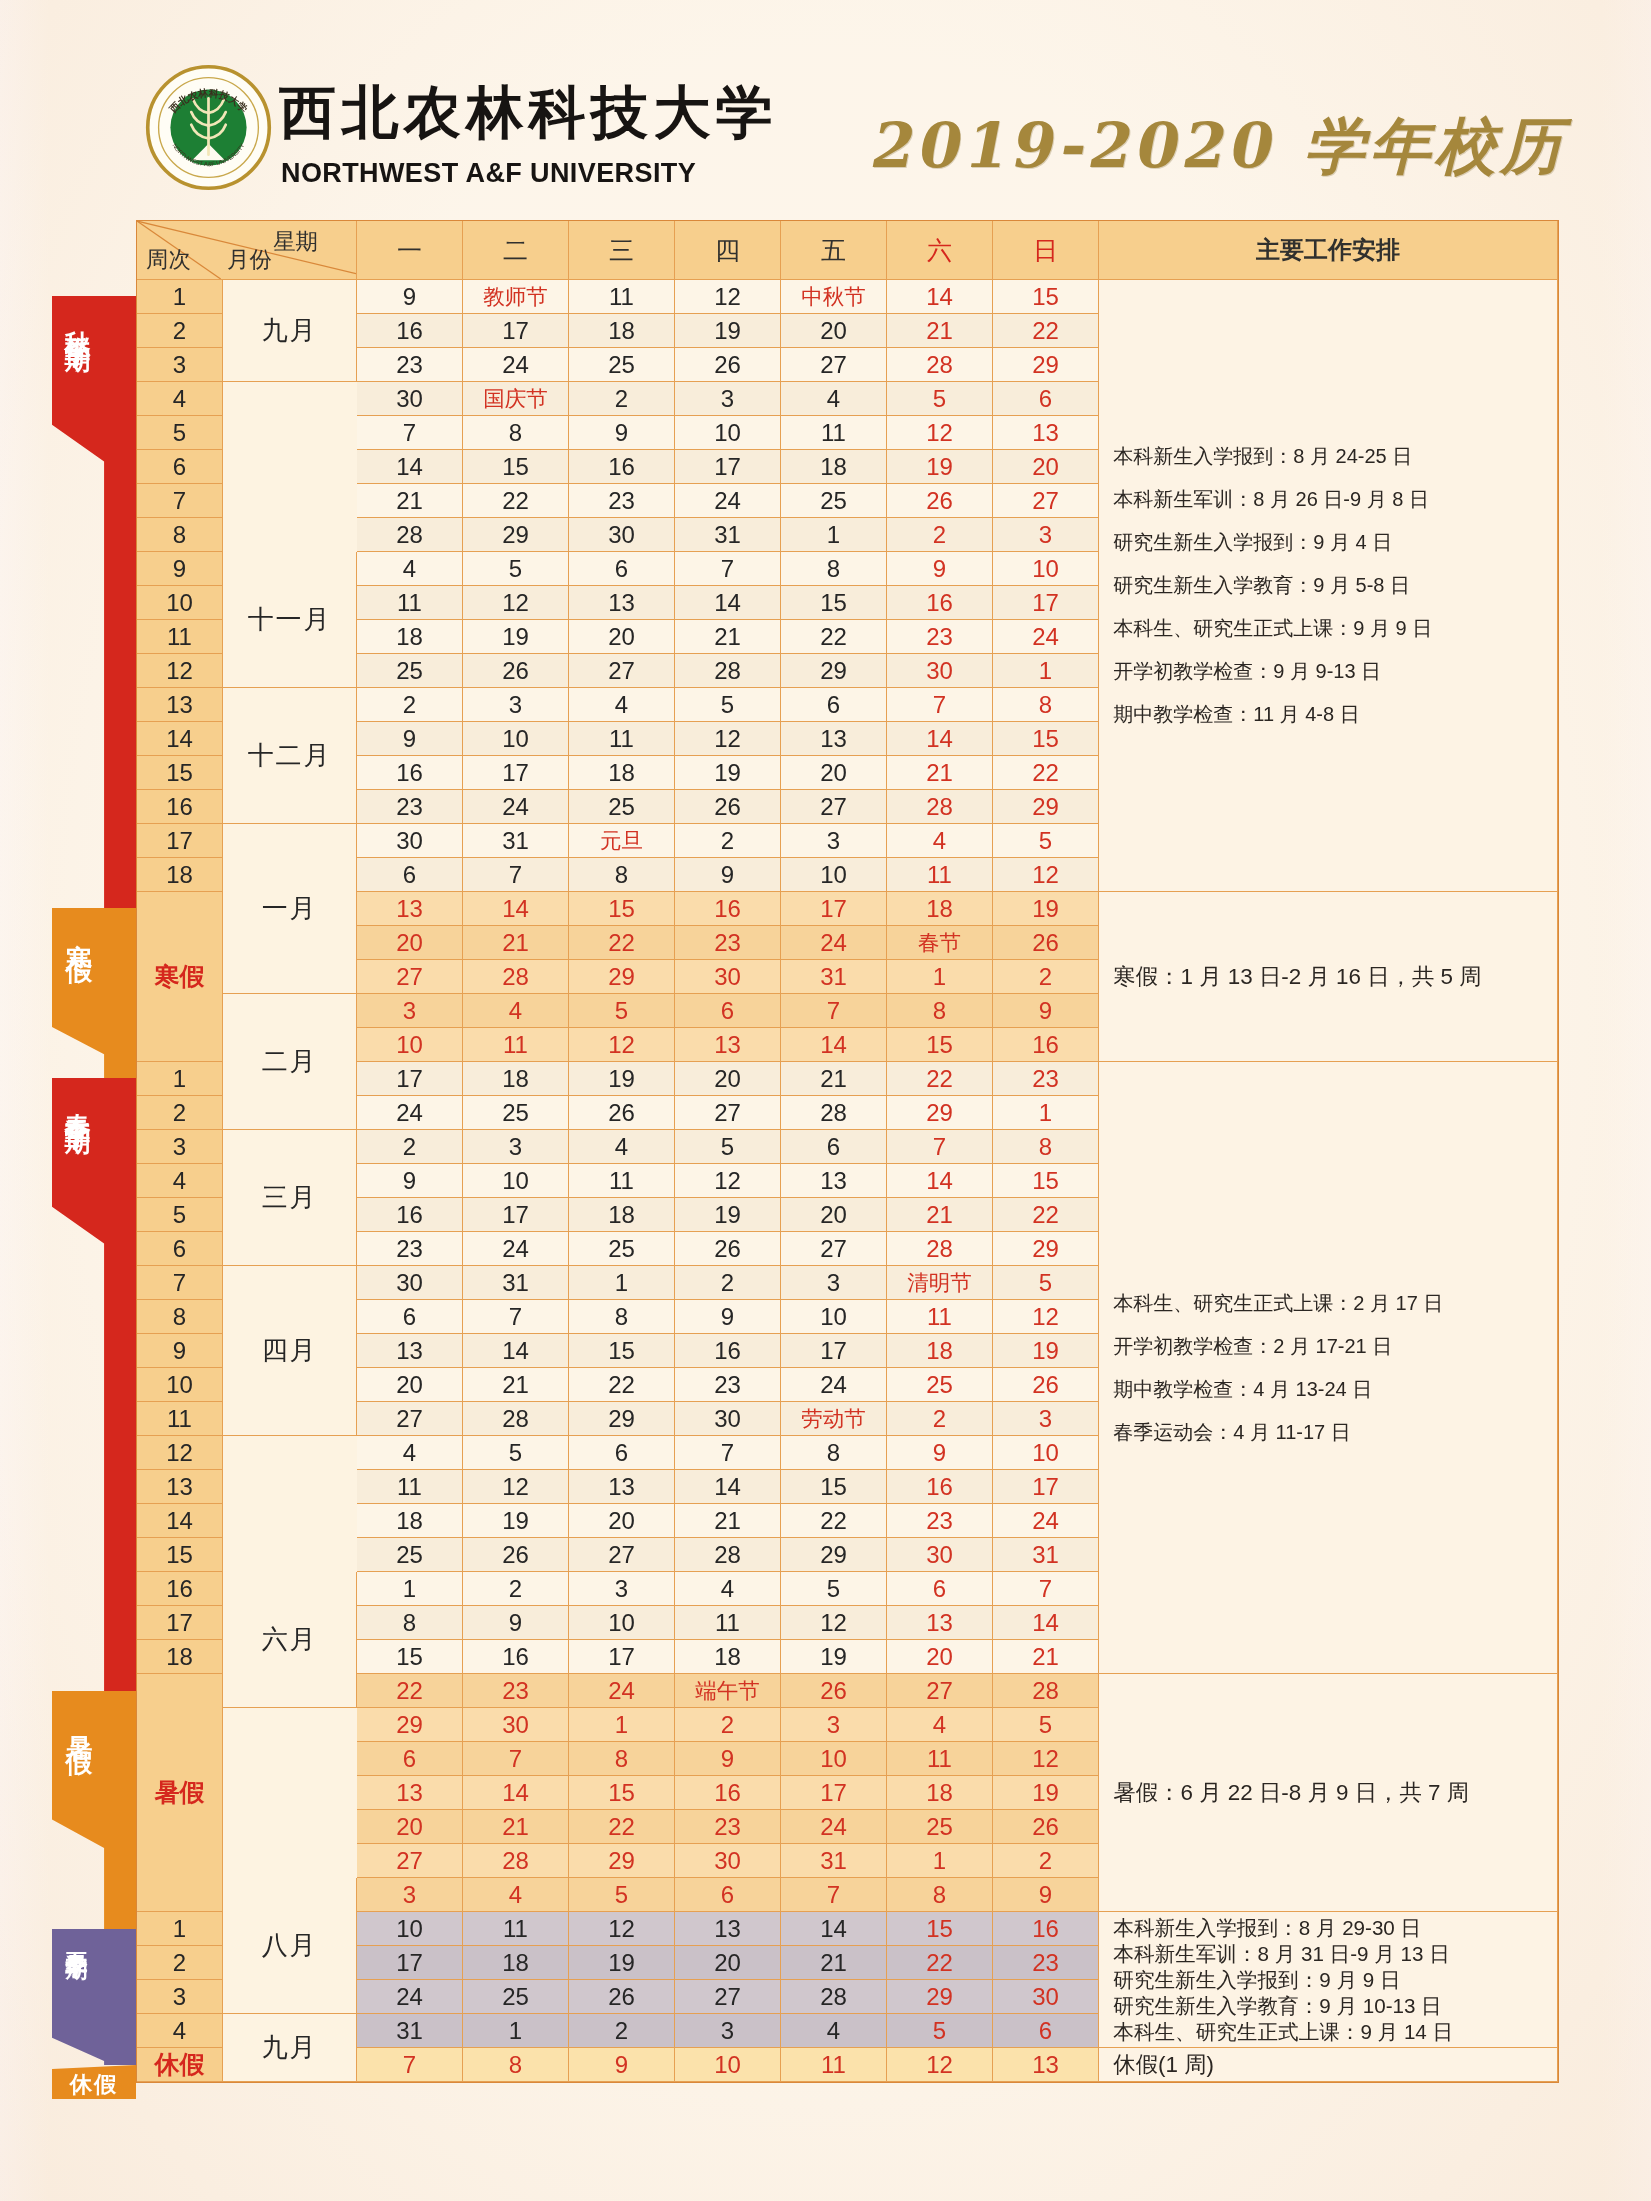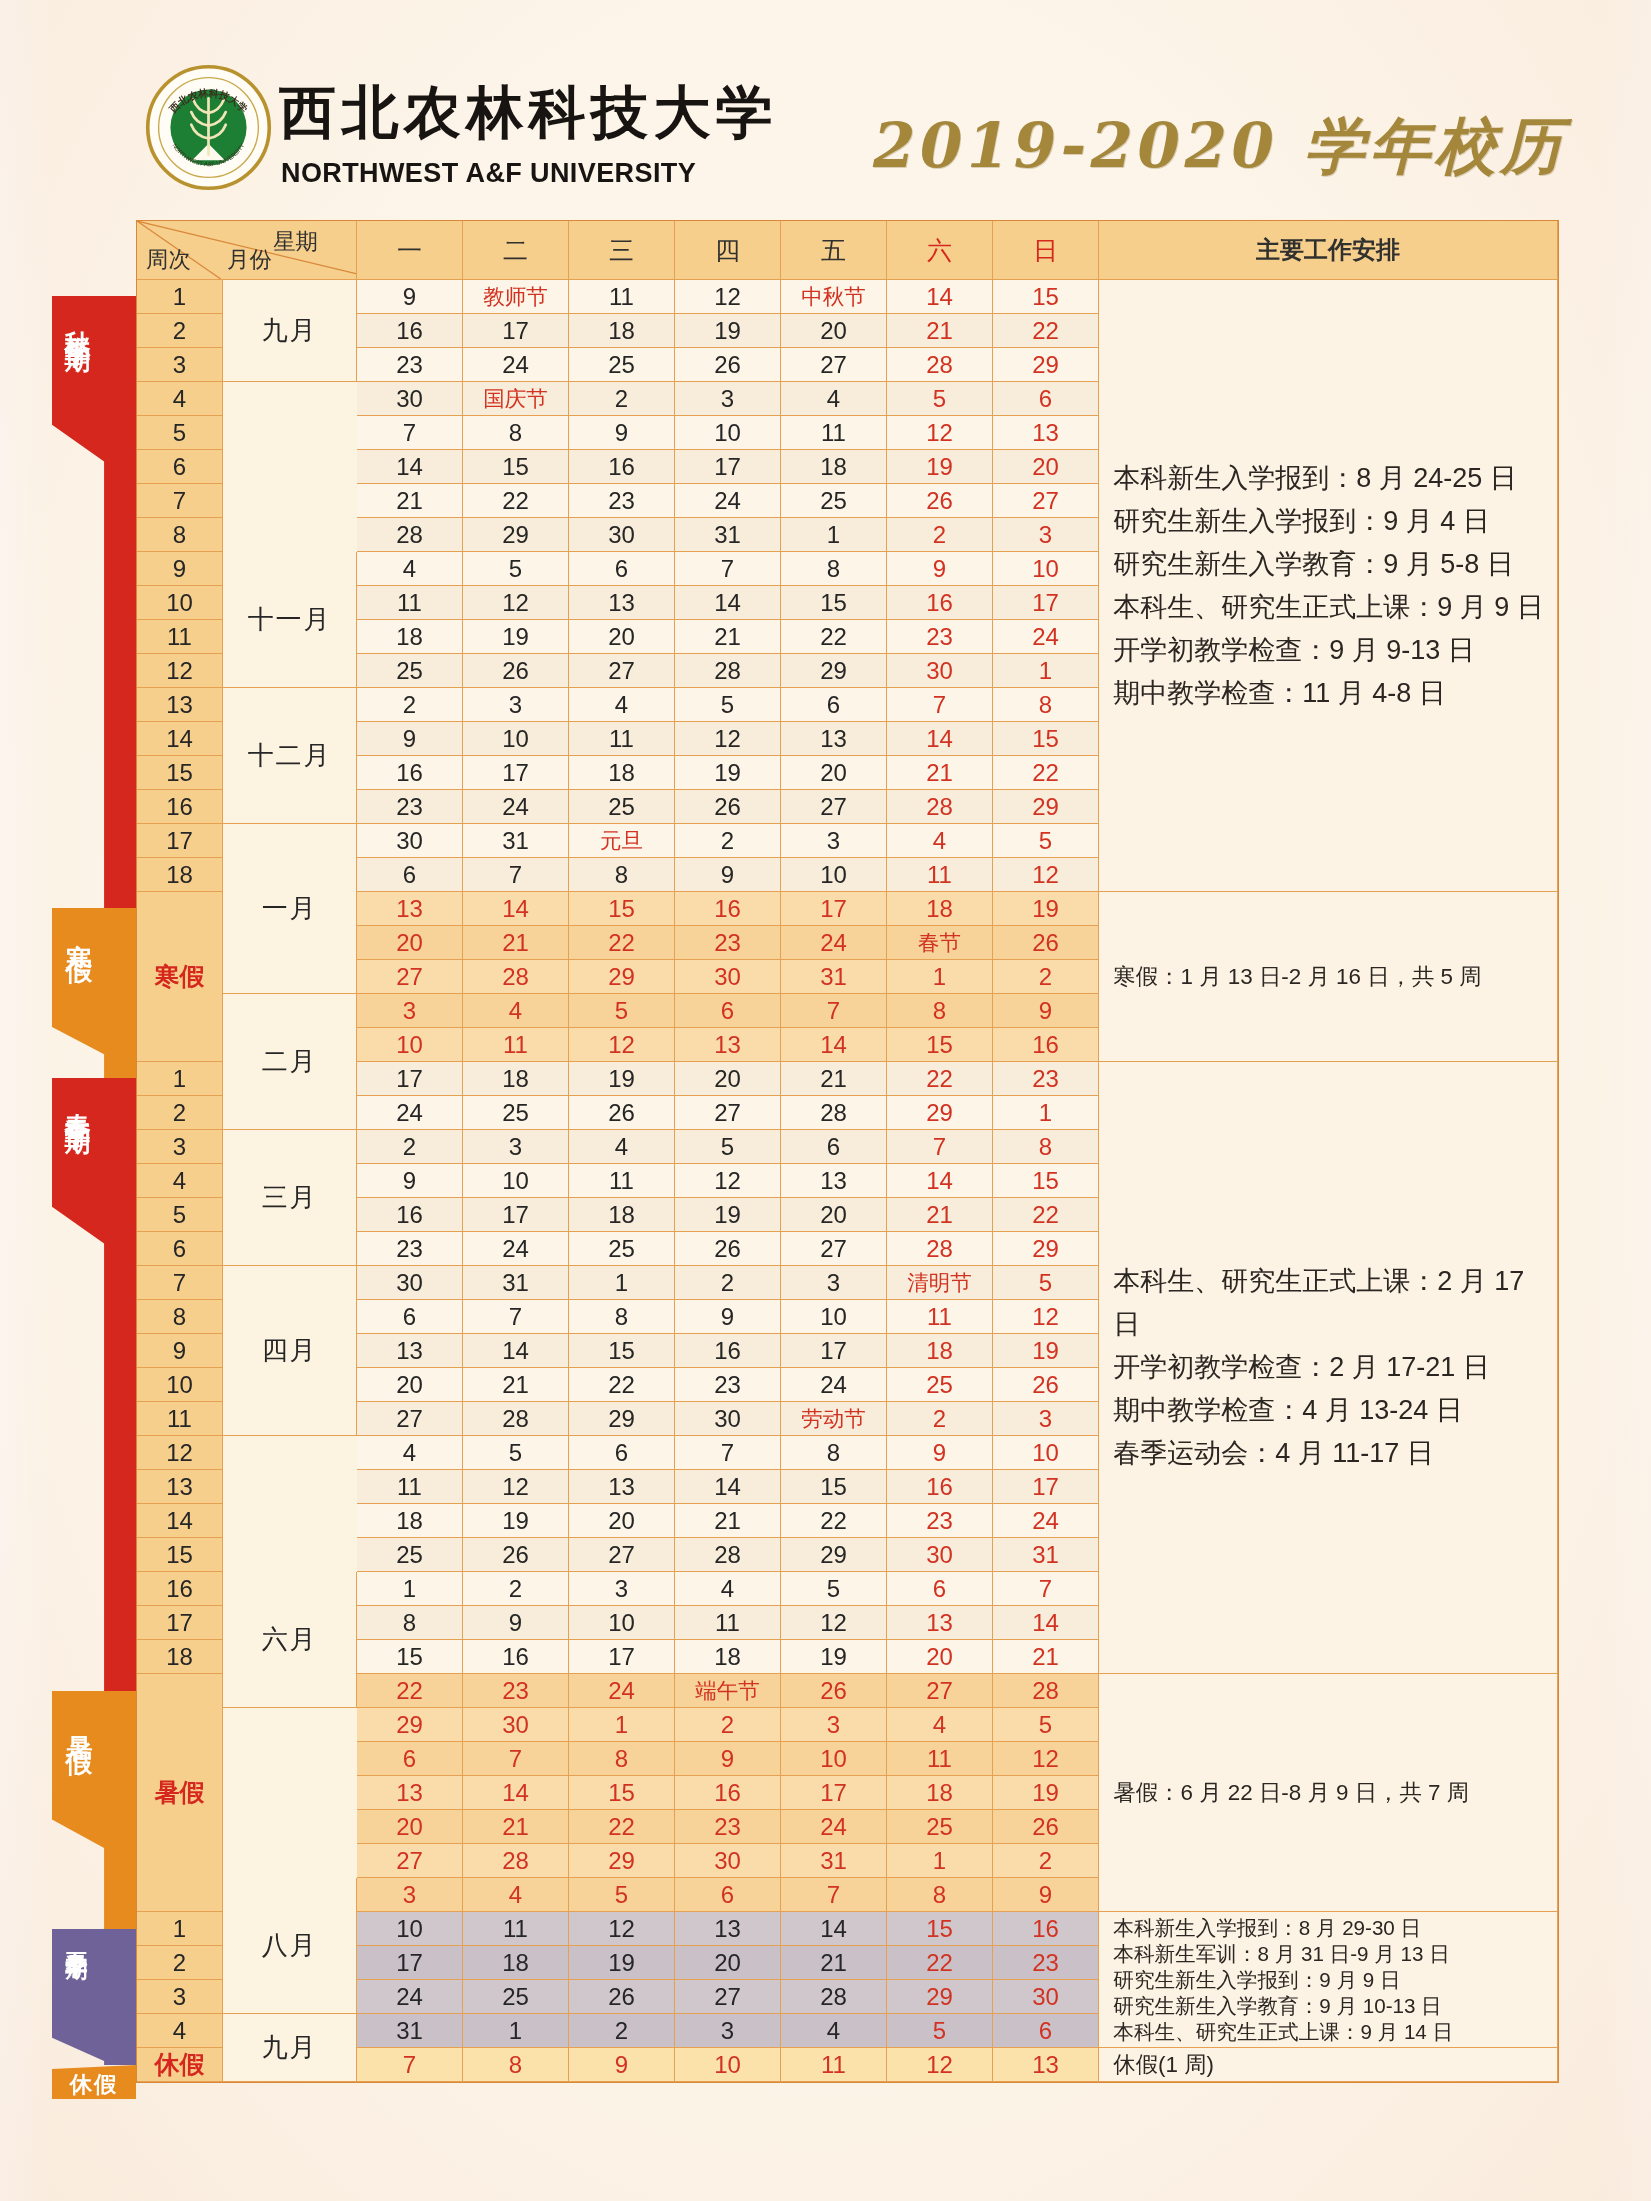--- a/index.html
+++ b/index.html
@@ -53,21 +53,21 @@
   .day.vacation.even{background:#fadcab;}
   .day.vacation.odd{background:#f7d39a;}
   .day.summer.even{background:#d0c7cd;}
   .day.summer.odd{background:#cac1c8;}
   .day.rest{background:#fbe2ab;}
   .rtx{color:#d23222;}
   .hol{font-size:21.5px;letter-spacing:0;}
 
   .note{background:#fdf3e4;flex-direction:column;align-items:flex-start;justify-content:center;
         padding-left:14.3px;color:#2b2622;}
-  .note.listy{font-size:27px;line-height:43px;}
+  .note.listy{font-size:20px;line-height:43px;}
   .note.tight{font-size:20.6px;line-height:26px;}
   .note.single{font-size:22.4px;}
 </style>
 </head>
 <body>
 
 <div class="page">
 
   <div class="masthead">
     <svg class="logo" viewBox="0 0 140 140">
@@ -558,20 +558,21 @@
       <div class="cell day summer odd rtx" style="grid-area: 53 / 9;">6</div>
       <div class="cell day rest even rtx" style="grid-area: 54 / 3;">7</div>
       <div class="cell day rest even rtx" style="grid-area: 54 / 4;">8</div>
       <div class="cell day rest even rtx" style="grid-area: 54 / 5;">9</div>
       <div class="cell day rest even rtx" style="grid-area: 54 / 6;">10</div>
       <div class="cell day rest even rtx" style="grid-area: 54 / 7;">11</div>
       <div class="cell day rest even rtx" style="grid-area: 54 / 8;">12</div>
       <div class="cell day rest even rtx" style="grid-area: 54 / 9;">13</div>
       <div class="cell note listy" style="grid-area: 2 / 10 / span 18;">
         <div>本科新生入学报到：8 月 24-25 日</div>
+        <div>本科新生军训：8 月 26 日-9 月 8 日</div>
         <div>研究生新生入学报到：9 月 4 日</div>
         <div>研究生新生入学教育：9 月 5-8 日</div>
         <div>本科生、研究生正式上课：9 月 9 日</div>
         <div>开学初教学检查：9 月 9-13 日</div>
         <div>期中教学检查：11 月 4-8 日</div>
       </div>
       <div class="cell note single" style="grid-area: 20 / 10 / span 5;">
         <div>寒假：1 月 13 日-2 月 16 日，共 5 周</div>
       </div>
       <div class="cell note listy" style="grid-area: 25 / 10 / span 18;">

